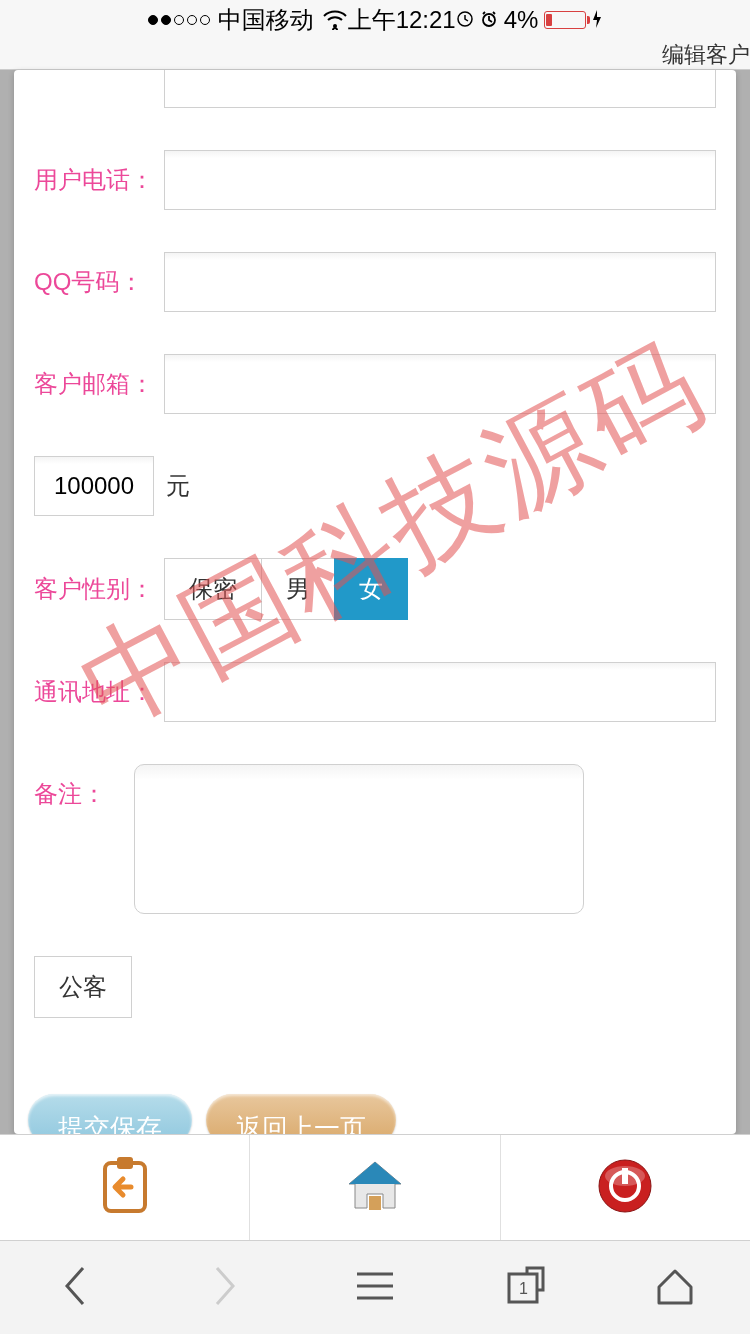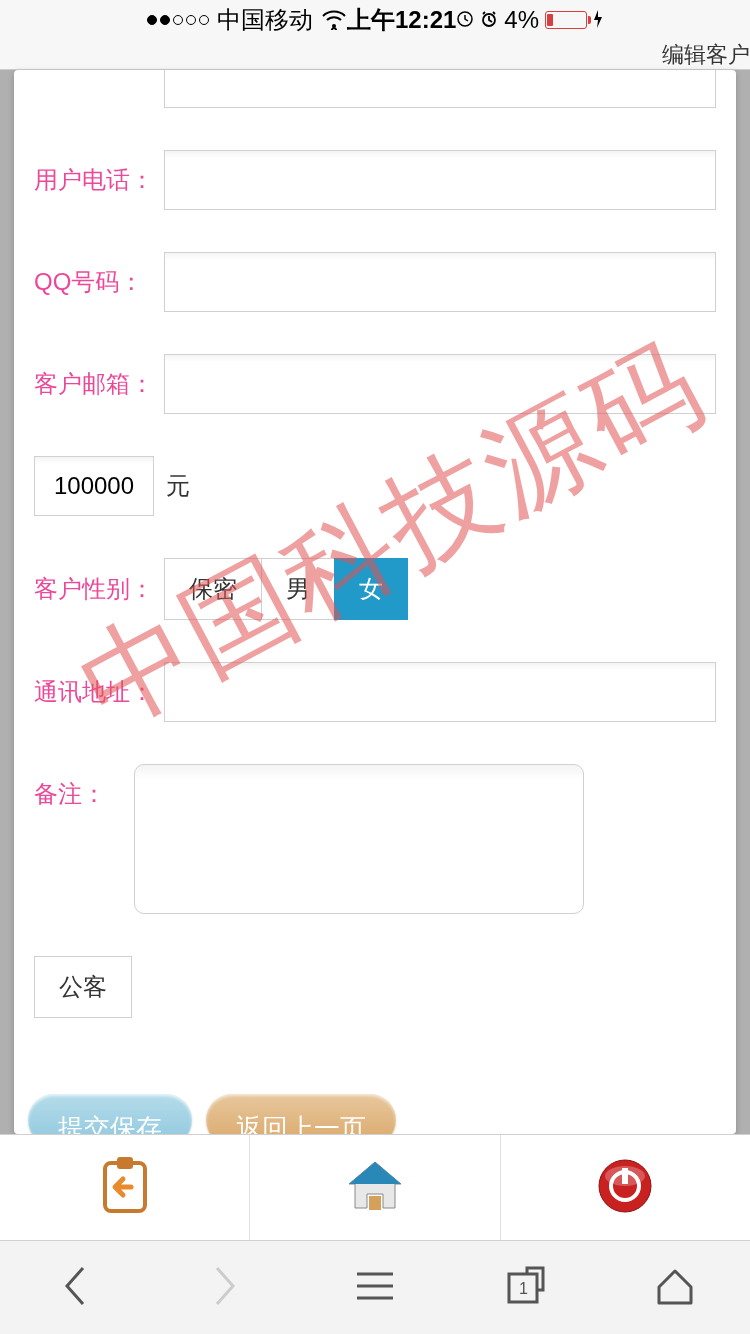--- a/index.html
+++ b/index.html
@@ -5,21 +5,21 @@
 * { margin: 0; padding: 0; box-sizing: border-box; font-family: -apple-system, "Helvetica Neue", Arial, sans-serif; }
 body { width: 750px; height: 1334px; background: #b0b0b0; overflow: hidden; position: relative; }
 
 .status-bar { height: 40px; background: #f7f7f7; display: flex; align-items: center; justify-content: center; padding: 0 12px; font-size: 24px; color: #000; }
 .status-left { display: flex; align-items: center; gap: 8px; }
 .status-right { display: flex; align-items: center; gap: 6px; }
 .signal-dots { display: flex; gap: 3px; }
 .dot { width: 10px; height: 10px; border-radius: 50%; border: 1.5px solid #000; }
 .dot.filled { background: #000; }
 .wifi-icon svg { display: block; }
-.status-center { font-weight: 700; }
+.status-center { font-weight: 400; }
 .battery { width: 42px; height: 18px; border: 1.5px solid #d84040; border-radius: 3px; position: relative; display: flex; align-items: center; }
 .battery::after { content:""; position:absolute; right:-5px; top:4px; width:3px; height:8px; background:#d84040; border-radius:0 2px 2px 0; }
 .battery-fill { width: 6px; height: 12px; background:#d84040; margin-left:1px; border-radius:1px; }
 
 .title-bar { height: 30px; background: #f7f7f7; text-align: right; font-size: 22px; color: #333; line-height: 30px; border-bottom: 1px solid #ccc; }
 
 .content-wrap { position: absolute; top: 70px; left: 14px; right: 14px; bottom: 200px; background: #fff; border-radius: 4px; box-shadow: 0 2px 6px rgba(0,0,0,0.2); overflow: hidden; }
 .form-area { padding: 0 20px; }
 .form-row { display: flex; align-items: center; margin-top: 42px; }
 .form-row.first { margin-top: -22px; }

